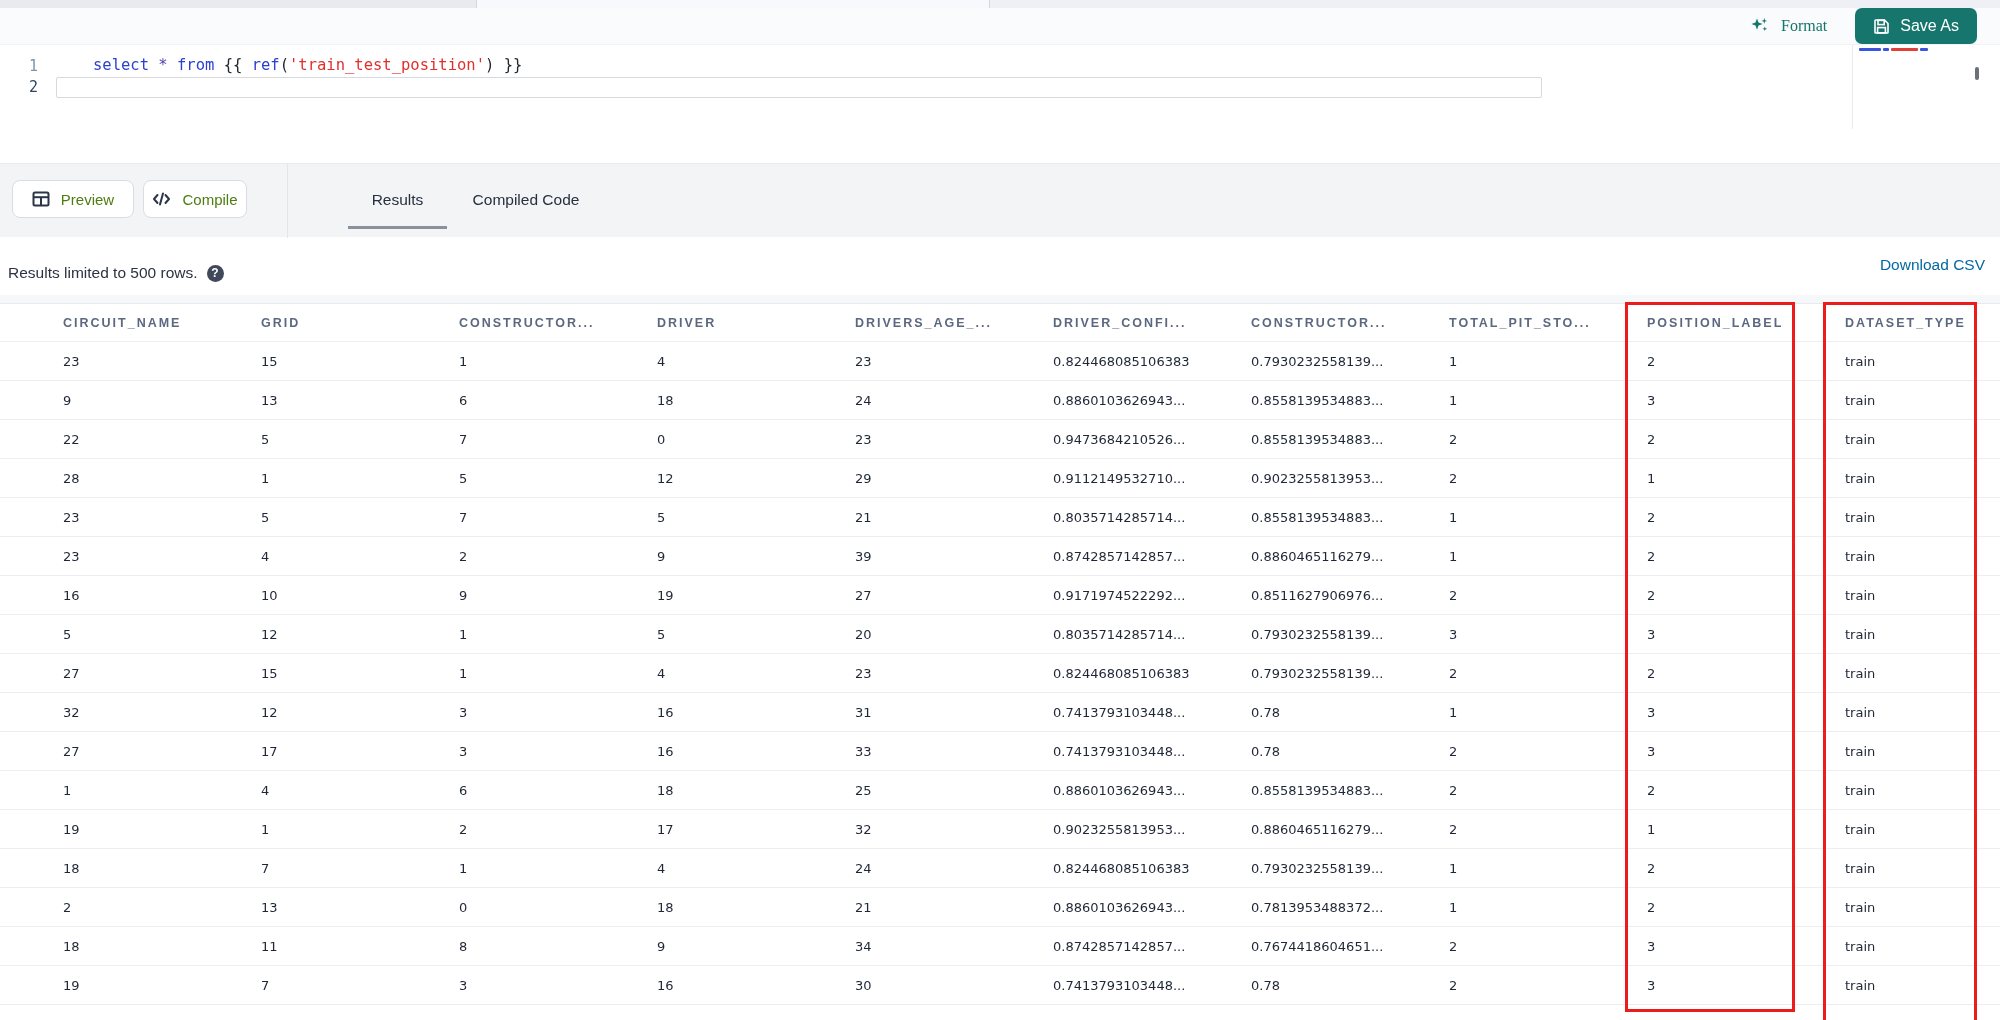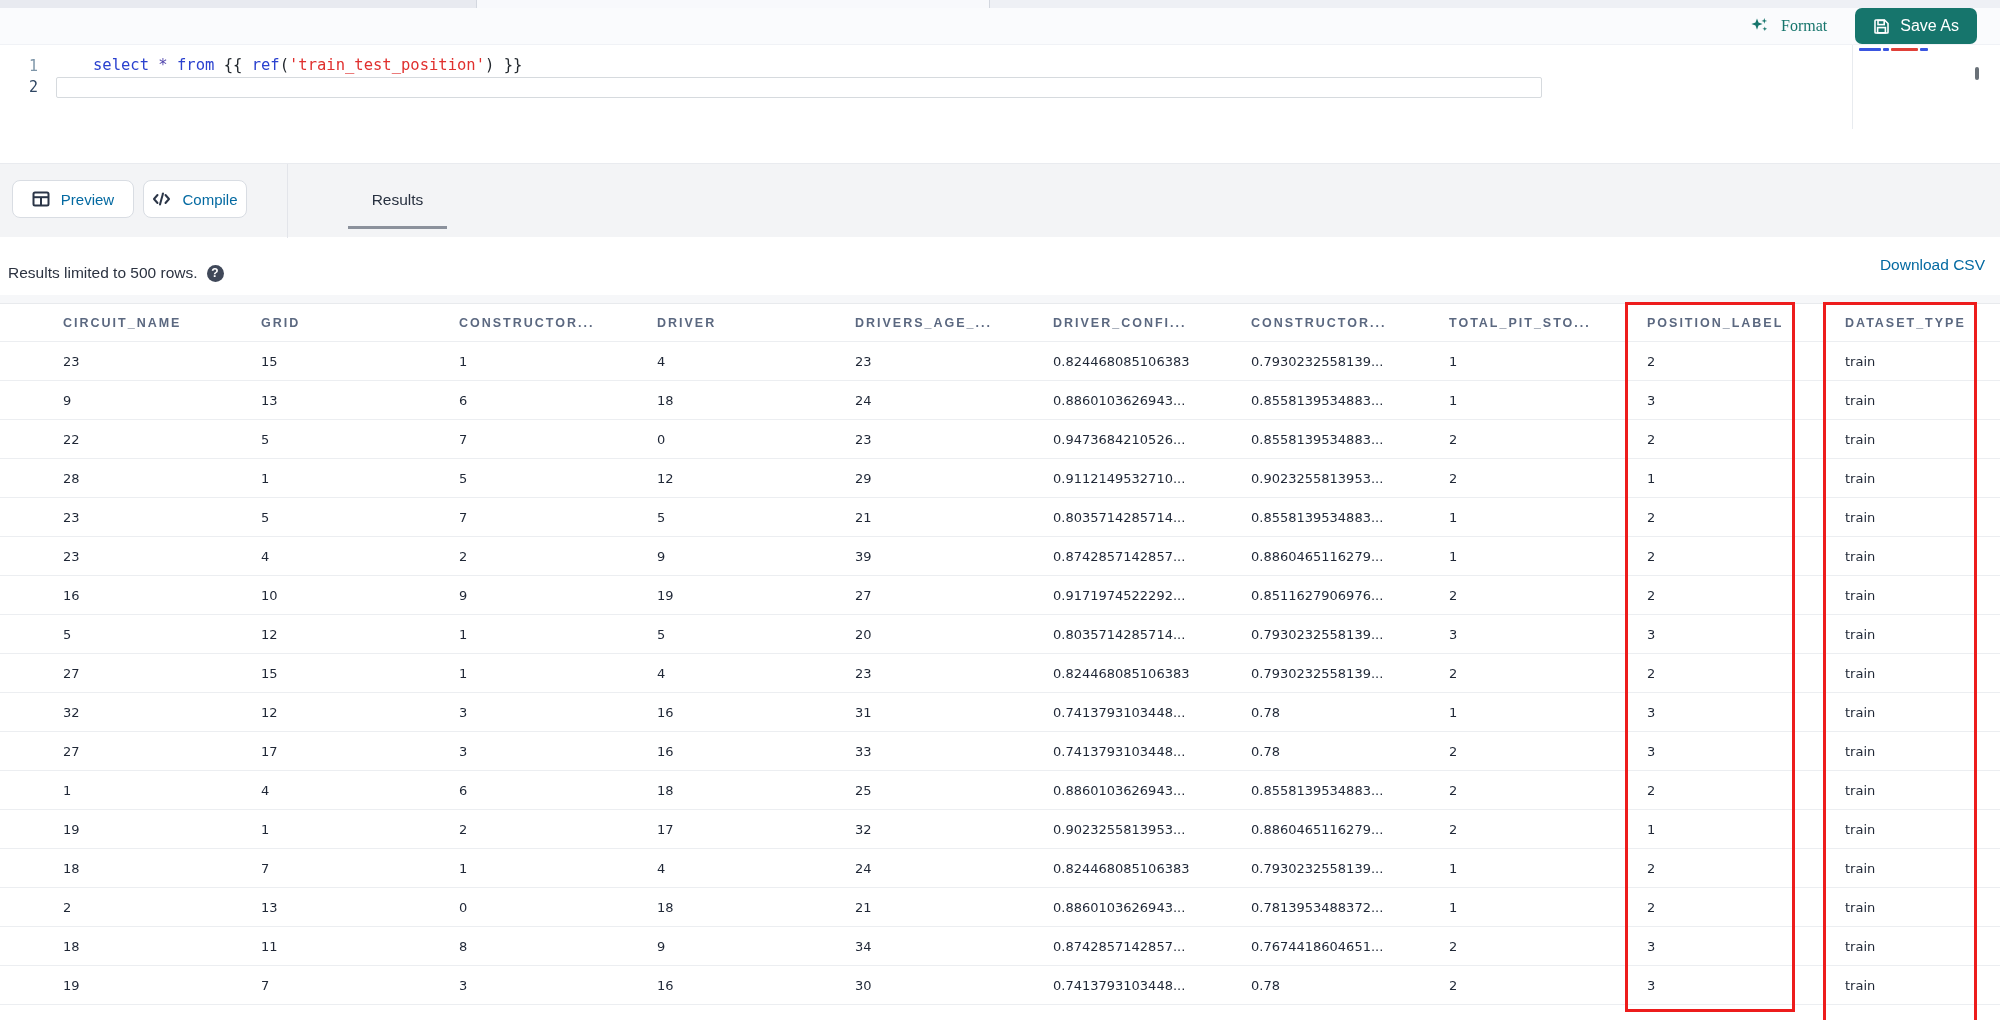--- a/index.html
+++ b/index.html
@@ -43,21 +43,21 @@
   .minimap-line i { display:block; height:3px; border-radius:1px; }
   .mm-blue { background:#3a55e0; }
   .mm-red  { background:#e04038; }
   .scroll-dash { position:absolute; right:6px; top:22px; width:4px; height:13px; background:#6a7178; border-radius:2px; }
 
   
   .toolbar-band { position:absolute; top:163px; left:0; width:2000px; height:74px; background:#f3f4f6;
     border-top:1px solid #e9ebef; }
   .band-btn { position:absolute; top:16px; height:38px; background:#ffffff; border:1px solid #d9dde3;
     border-radius:8px; display:flex; align-items:center; justify-content:center; gap:11px;
-    font-size:15px; color:#0369a1; cursor:pointer; font-family:inherit; }
+    font-size:15px; color:#4d7c0f; cursor:pointer; font-family:inherit; }
   .preview-btn { left:12px; width:122px; }
   .compile-btn { left:143px; width:104px; }
   .band-divider { position:absolute; left:287px; top:0; width:1px; height:74px; background:#e3e5ea; }
   .tab { position:absolute; top:0; height:71px; display:flex; align-items:center; justify-content:center;
     font-size:15.5px; color:#27303f; cursor:pointer; }
   .tab-results { left:348px; width:99px; font-weight:500; }
   .tab-compiled { left:455px; width:142px; }
   .tab-underline { position:absolute; left:348px; top:62px; width:99px; height:3px; background:#8b919c; }
 
   
@@ -155,20 +155,23 @@
         <path d="M13.5 4 L17 8 L13.5 12"></path>
         <line x1="11" y1="2.5" x2="8" y2="13.5"></line>
       </svg>
     </span>
     <span>Compile</span>
   </button>
   <div class="band-divider"></div>
   <div class="tab tab-results">
     <span>Results</span>
   </div>
+  <div class="tab tab-compiled">
+    <span>Compiled Code</span>
+  </div>
   <div class="tab-underline"></div>
 </div>
 
 <div class="results-info">
   <span>Results limited to 500 rows.</span>
   <span class="help-icon">?</span>
 </div>
 <a class="download-csv">Download CSV</a>
 
 <div class="table-topgap"></div>

